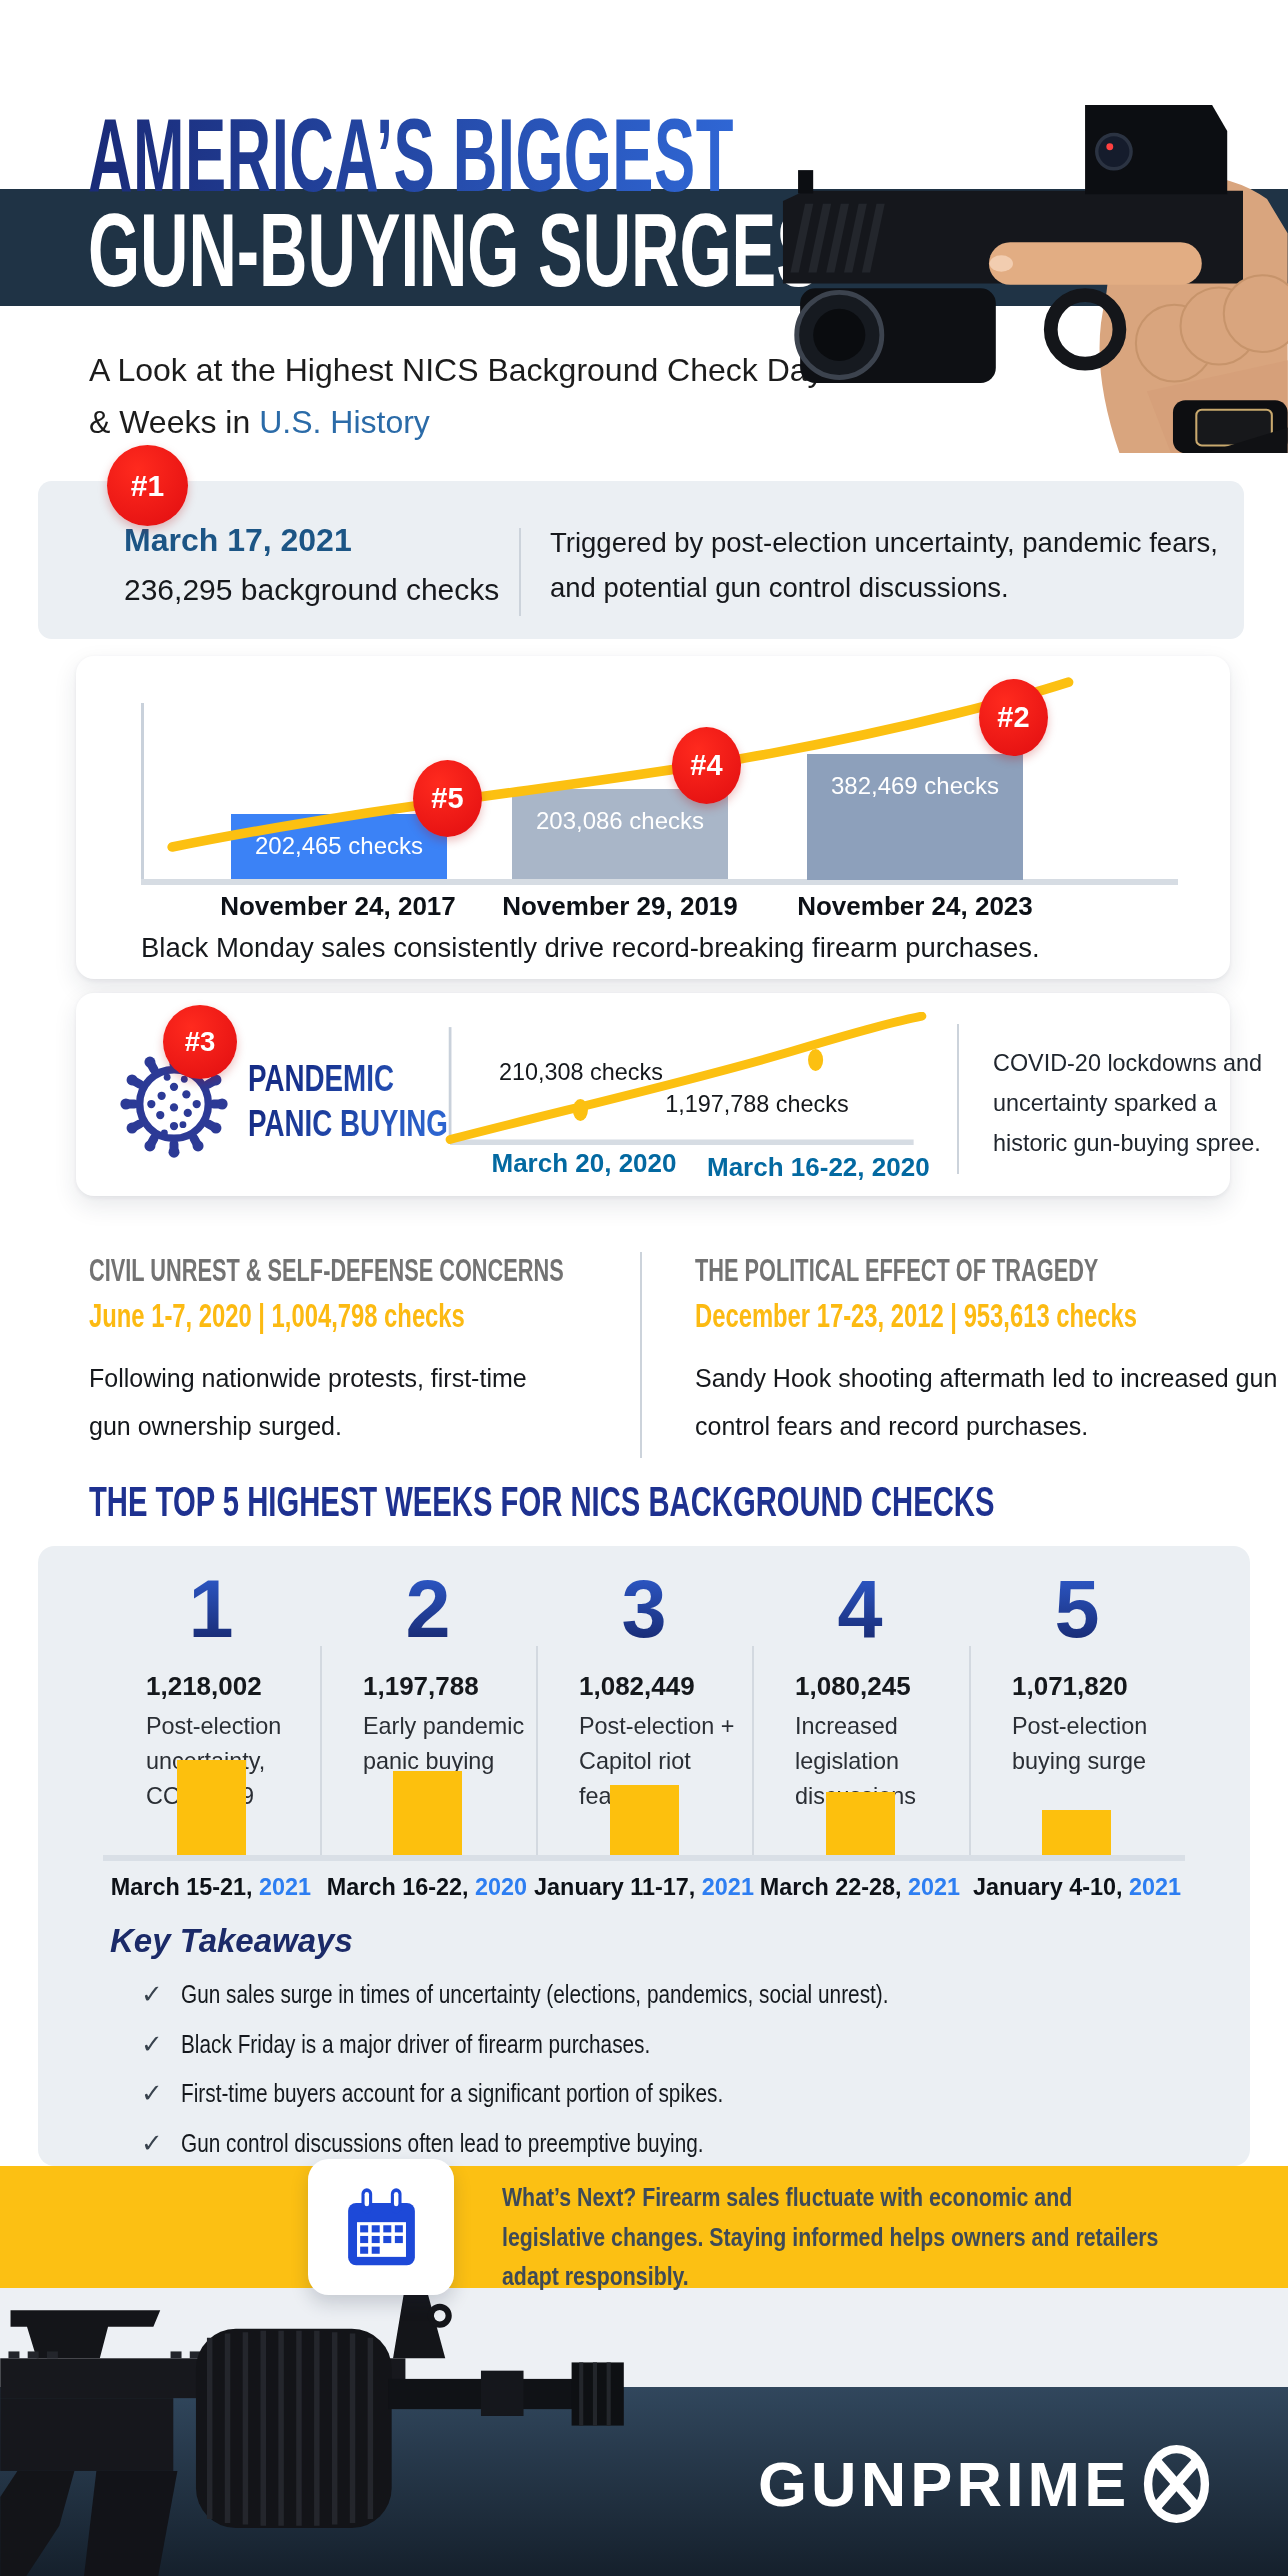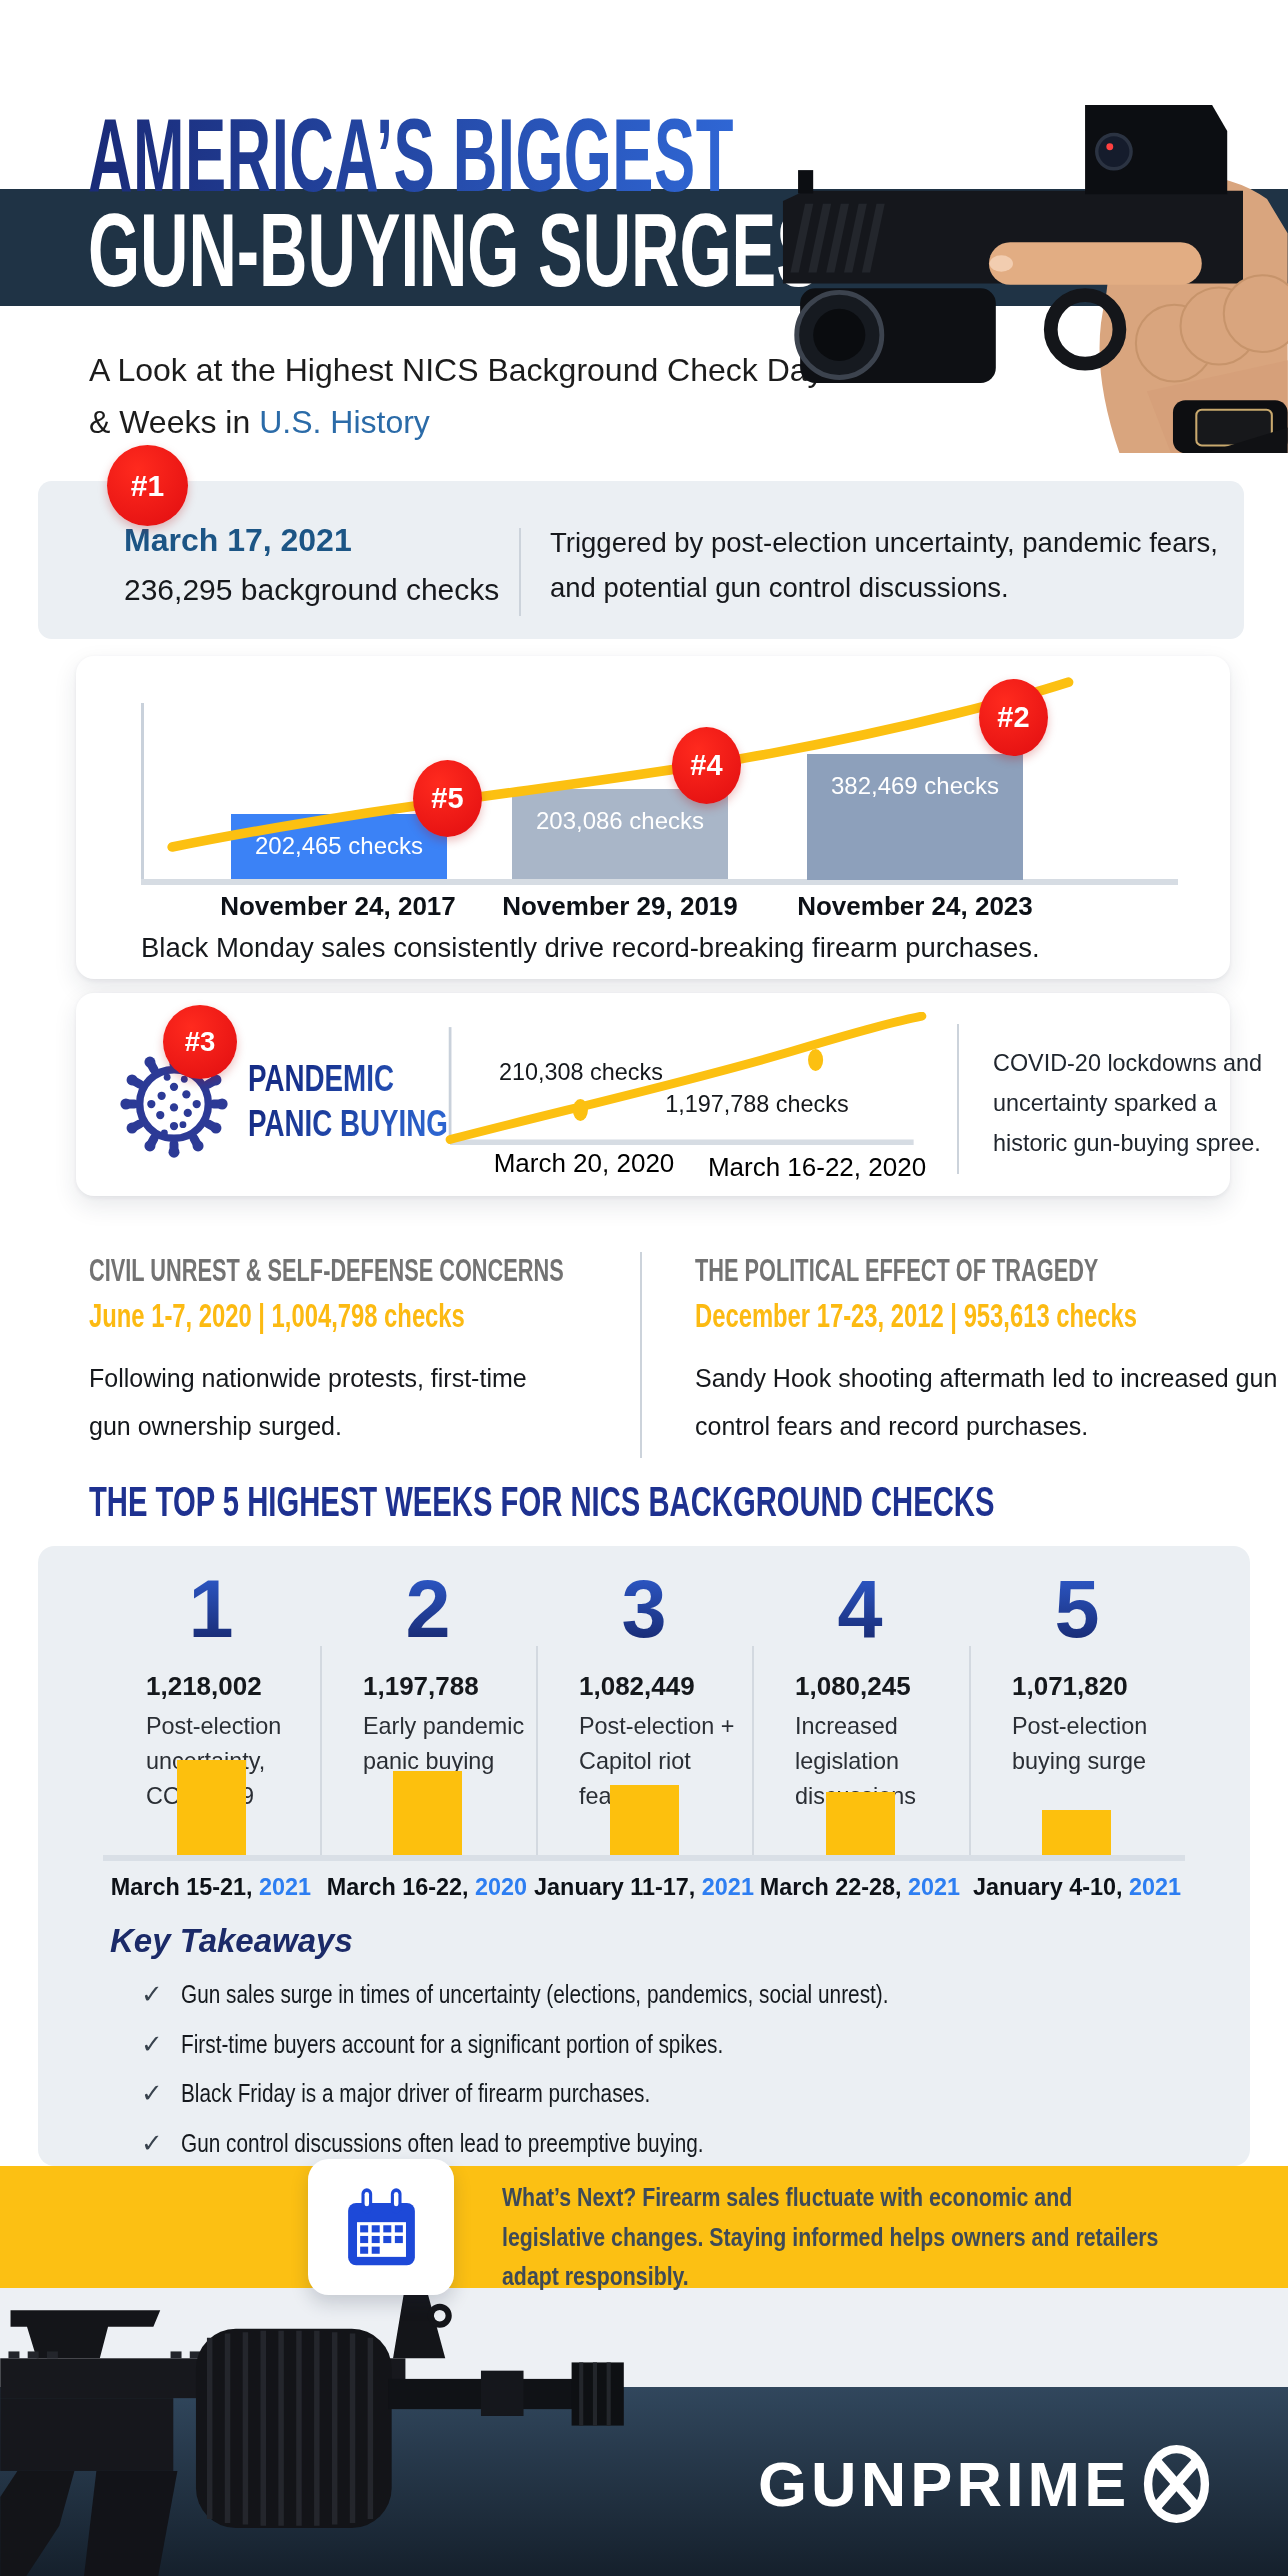--- a/index.html
+++ b/index.html
@@ -59,21 +59,21 @@
   .pd-badge { position:absolute; left:87px; top:12.4px; width:74px; height:74px; font-size:27.5px; }
   .pd-virus { position:absolute; left:43px; top:56px; }
   .pd-title { position:absolute; left:172px; top:63px; font-size:37px; font-weight:800; line-height:1.22;
               background:linear-gradient(135deg,#162d87 20%,#2f6bd8 100%);
               -webkit-background-clip:text; background-clip:text; color:transparent; -webkit-text-fill-color:transparent;
               transform:scaleX(.75); transform-origin:0 50%; white-space:nowrap; }
   .pd-chart { position:absolute; left:357px; top:19px; }
   .pd-lab { position:absolute; width:192px; text-align:center; font-size:23.4px; color:#15181c; white-space:nowrap; }
   .pd-lab1 { left:409px; top:66px; }
   .pd-lab2 { left:585px; top:98px; }
-  .pd-dt { position:absolute; width:220px; text-align:center; font-size:26px; font-weight:400; color:#000000; white-space:nowrap; }
+  .pd-dt { position:absolute; width:220px; text-align:center; font-size:26px; font-weight:700; color:#0369a1; white-space:nowrap; }
   .pd-dt1 { left:398px; top:155px; }
   .pd-dt2 { left:631px; top:159px; }
   .pd-div { position:absolute; left:881px; top:31px; height:150px; }
   .pd-note { position:absolute; left:917px; top:51px; width:295px; font-size:23.4px; line-height:1.7; color:#20262e; }
 
   
   .ev-div { left:640px; top:1252px; height:206px; }
   .ev-title { font-size:32px; font-weight:800; color:#737373; }
   .ev-title .cond { transform:scaleX(.68); }
   .ev-yellow { font-size:34px; font-weight:800; color:#fcba12; }
@@ -326,22 +326,22 @@
 
     <div class="t5-date" style="left:173px;"><span>March 15-21,</span> <span class="yr">2021</span></div>
     <div class="t5-date" style="left:389px;"><span>March 16-22,</span> <span class="yr">2020</span></div>
     <div class="t5-date" style="left:606px;"><span>January 11-17,</span> <span class="yr">2021</span></div>
     <div class="t5-date" style="left:822px;"><span>March 22-28,</span> <span class="yr">2021</span></div>
     <div class="t5-date" style="left:1039px;"><span>January 4-10,</span> <span class="yr">2021</span></div>
 
     <div class="kt-title">Key Takeaways</div>
     <ul class="kt-list">
       <li><span class="kt-check">✓</span><span class="kt-text">Gun sales surge in times of uncertainty (elections, pandemics, social unrest).</span></li>
+      <li><span class="kt-check">✓</span><span class="kt-text">Black Friday is a major driver of firearm purchases.</span></li>
       <li><span class="kt-check">✓</span><span class="kt-text">First-time buyers account for a significant portion of spikes.</span></li>
-      <li><span class="kt-check">✓</span><span class="kt-text">Black Friday is a major driver of firearm purchases.</span></li>
       <li><span class="kt-check">✓</span><span class="kt-text">Gun control discussions often lead to preemptive buying.</span></li>
     </ul>
   </div>
 
   <div class="abs gray-strip"></div>
   <div class="abs banner"></div>
   <div class="abs cal-card">
     <svg width="89" height="89" viewBox="0 0 200 200">
       <rect x="25" y="45" width="150" height="140" rx="18" fill="#1d49d8"></rect>
       <rect x="45" y="88" width="110" height="78" fill="#ffffff"></rect>

